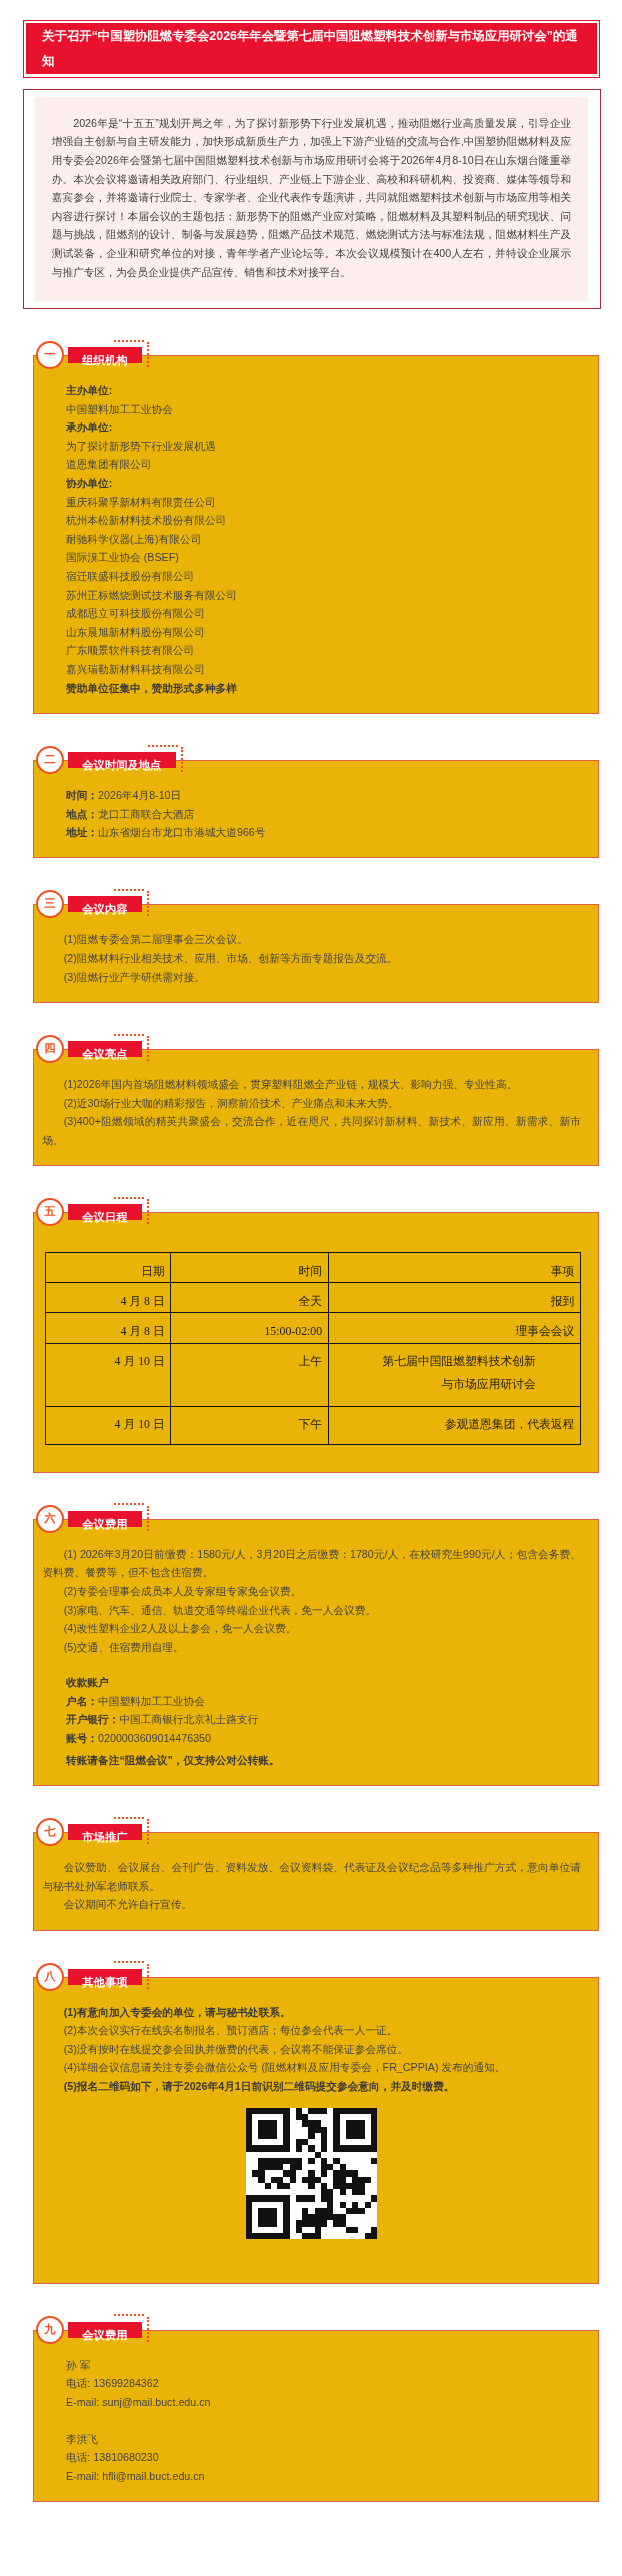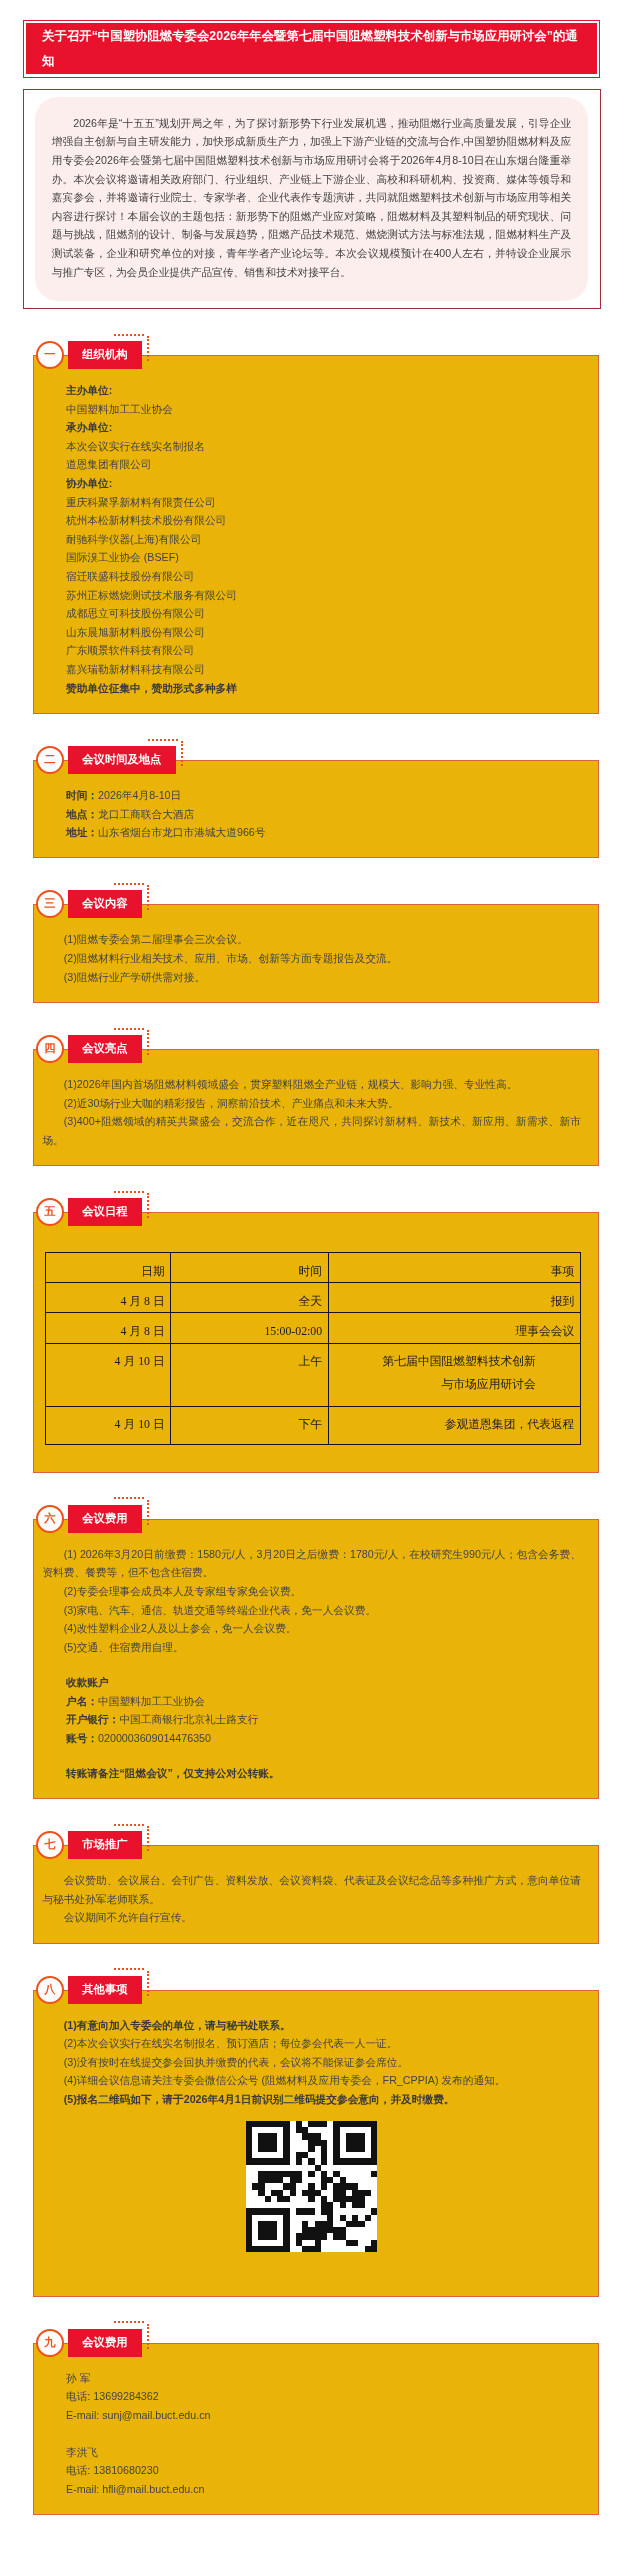--- a/index.html
+++ b/index.html
@@ -26,21 +26,20 @@
   }
   
   .intro-box{
     margin:11.3px 22.5px 0 22.5px;
     border:1.1px solid #9e3038;
     padding:6.8px 11.3px;
   }
   .intro-panel{
     background:#fdeeee;
     padding:17px 17px 20px 17px;
-    border-radius:23px;
   }
   .intro-text{
     font-size:10.7px;
     line-height:18.6px;
     text-align:justify;
     text-indent:2em;
     color:#3f3f3f;
     margin:0;
   }
   
@@ -63,21 +62,21 @@
     line-height:22.5px;
     text-align:center;
     flex:0 0 auto;
   }
   .lab{
     position:relative;
     background:#e8122d;
     color:#fff;
     font-weight:bold;
     font-size:11.3px;
-    height:28px;line-height:26px;
+    height:16px;line-height:26px;
     padding:0 14.6px;
     white-space:nowrap;
   }
   .lab::before{
     content:"";position:absolute;top:-7.3px;right:-2.3px;
     width:30px;border-top:2.8px dotted #f0511c;
   }
   .lab::after{
     content:"";position:absolute;top:-5px;right:-7.3px;
     height:25px;border-left:2.8px dotted #f0511c;
@@ -141,21 +140,21 @@
 
 <section class="sec">
   <div class="sec-badge">
     <span class="num">一</span>
     <span class="lab">组织机构</span>
   </div>
   <div class="box">
     <div class="ln bh">主办单位:</div>
     <div class="ln">中国塑料加工工业协会</div>
     <div class="ln bh">承办单位:</div>
-    <div class="ln">本次会议实行在线实名制报名</div>
+    <div class="ln">为了探讨新形势下行业发展机遇</div>
     <div class="ln">道恩集团有限公司</div>
     <div class="ln bh">协办单位:</div>
     <div class="ln">重庆科聚孚新材料有限责任公司</div>
     <div class="ln">杭州本松新材料技术股份有限公司</div>
     <div class="ln">耐驰科学仪器(上海)有限公司</div>
     <div class="ln">国际溴工业协会 (BSEF)</div>
     <div class="ln">宿迁联盛科技股份有限公司</div>
     <div class="ln">苏州正标燃烧测试技术服务有限公司</div>
     <div class="ln">成都思立可科技股份有限公司</div>
     <div class="ln">山东晨旭新材料股份有限公司</div>
@@ -249,21 +248,21 @@
   <div class="box">
     <p class="para">(1) 2026年3月20日前缴费：1580元/人，3月20日之后缴费：1780元/人，在校研究生990元/人；包含会务费、资料费、餐费等，但不包含住宿费。</p>
     <p class="para">(2)专委会理事会成员本人及专家组专家免会议费。</p>
     <p class="para">(3)家电、汽车、通信、轨道交通等终端企业代表，免一人会议费。</p>
     <p class="para">(4)改性塑料企业2人及以上参会，免一人会议费。</p>
     <p class="para">(5)交通、住宿费用自理。</p>
     <div class="ln bh gap-top">收款账户</div>
     <div class="ln kv"><b>户名：</b><span>中国塑料加工工业协会</span></div>
     <div class="ln kv"><b>开户银行：</b><span>中国工商银行北京礼士路支行</span></div>
     <div class="ln kv"><b>账号：</b><span>0200003609014476350</span></div>
-    <div class="ln bh" style="margin-top:16px;">转账请备注“阻燃会议”，仅支持公对公转账。</div>
+    <div class="ln bh" style="margin-top:3px;">转账请备注“阻燃会议”，仅支持公对公转账。</div>
   </div>
 </section>
 
 <section class="sec">
   <div class="sec-badge">
     <span class="num">七</span>
     <span class="lab">市场推广</span>
   </div>
   <div class="box">
     <p class="para">会议赞助、会议展台、会刊广告、资料发放、会议资料袋、代表证及会议纪念品等多种推广方式，意向单位请与秘书处孙军老师联系。</p>

